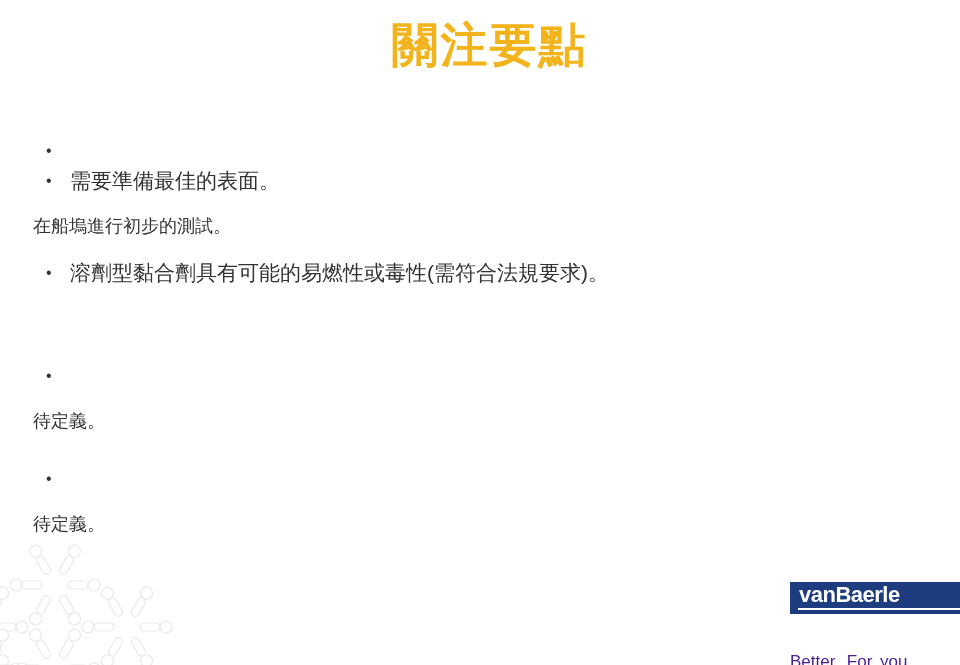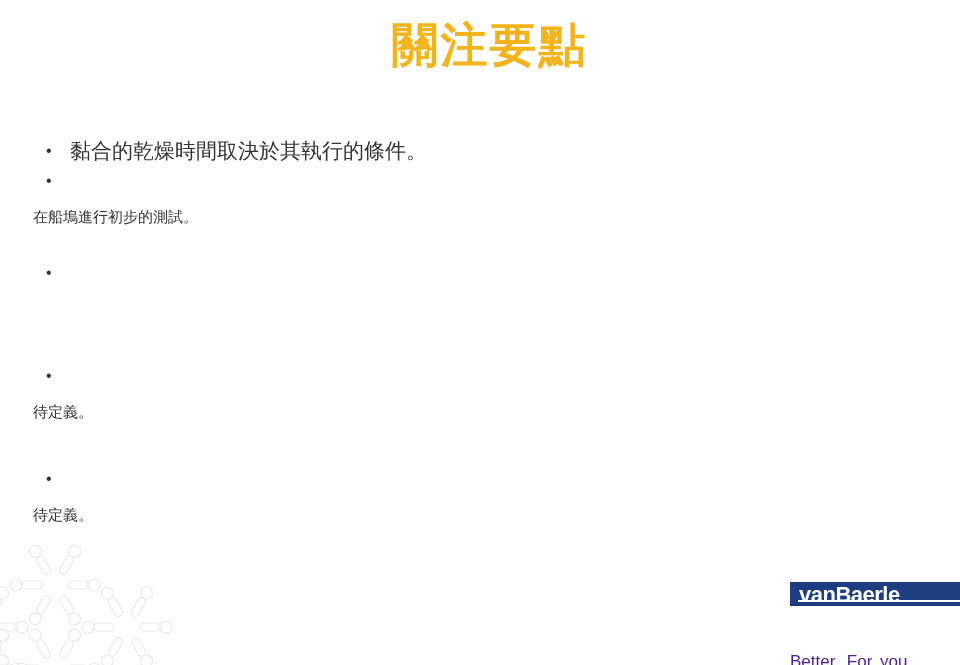--- a/index.html
+++ b/index.html
@@ -38,30 +38,30 @@
     font-size:21px;
     line-height:30px;
     color:#333333;
   }
   .dot{
     flex:0 0 24px;
     font-size:16px;
     line-height:30px;
   }
   .note{
-    margin-top:12px;
-    font-size:15px;
+    margin-top:21px;
+    font-size:18px;
     line-height:18px;
     color:#333333;
   }
   
   .logo-box{
     position:absolute;
     left:790px;top:582px;
-    width:170px;height:24px;
+    width:170px;height:32px;
     background:#1E3C80;
   }
   .logo-wordmark{
     position:absolute;
     left:9px;top:1px;
     color:#ffffff;
     font-size:22px;
     font-weight:bold;
     letter-spacing:-0.5px;
     line-height:24px;
@@ -97,31 +97,32 @@
 </head>
 <body>
 
 <div class="slide">
 
   <h1 class="title">關注要點</h1>
 
   <div class="block b1">
     <div class="bullet-row">
       <span class="dot">•</span>
-      <span>黏合的乾燥時間取決於其執行的條件。</span>
     </div>
     <div class="bullet-row">
       <span class="dot">•</span>
+      <span>需要準備最佳的表面。</span>
     </div>
     <div class="note">在船塢進行初步的測試。</div>
   </div>
 
   <div class="block b2">
     <div class="bullet-row">
       <span class="dot">•</span>
+      <span>溶劑型黏合劑具有可能的易燃性或毒性(需符合法規要求)。</span>
     </div>
   </div>
 
   <div class="block b3">
     <div class="bullet-row">
       <span class="dot">•</span>
     </div>
     <div class="note">待定義。</div>
   </div>
 

